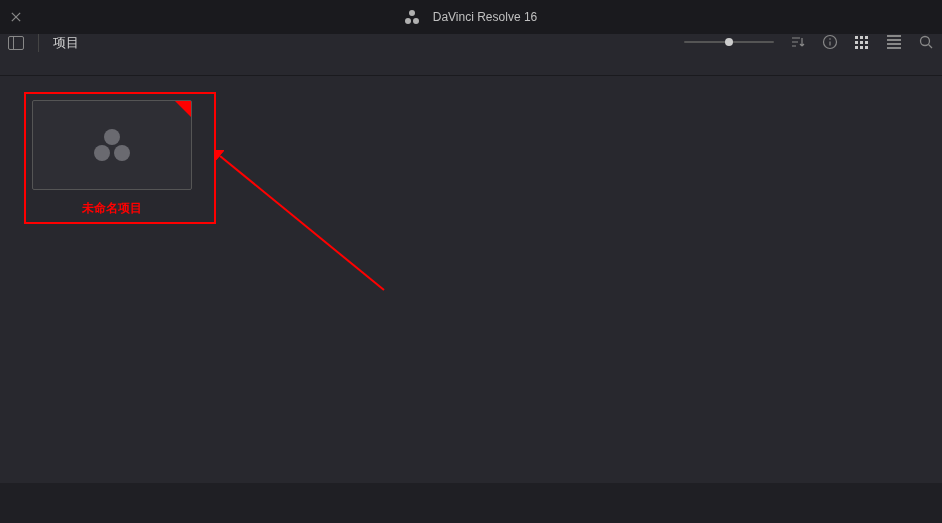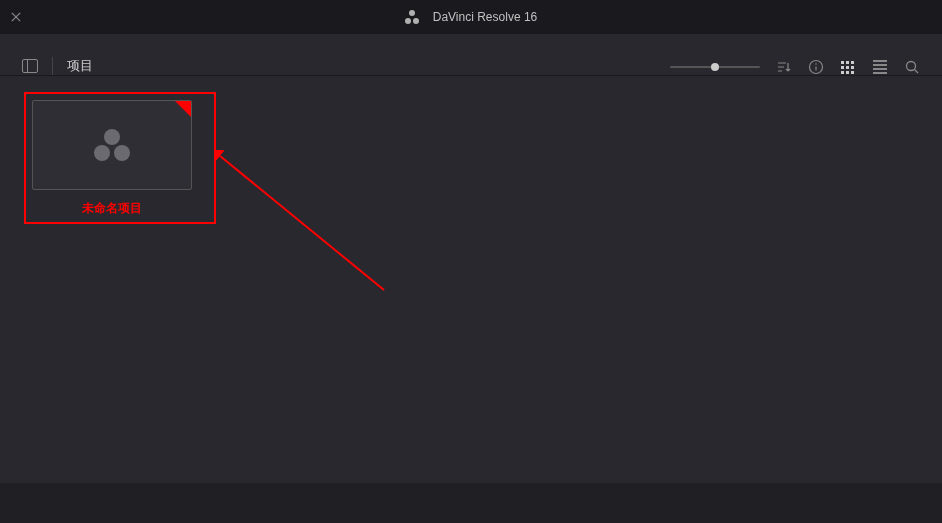--- a/index.html
+++ b/index.html
@@ -60,22 +60,22 @@
     .app-logo .c3 { bottom: 0; right: 0; }
     .title-text {
       font-size: 12px;
       color: #c0c0c0;
     }
     .toolbar {
       height: 42px;
       background: #28282e;
       border-bottom: 1px solid #1a1a1e;
       display: flex;
-      align-items: flex-end;
-      padding: 0 22px;
+      align-items: flex-start;
+      padding: 0 8px;
     }
     .toolbar-left {
       display: flex;
       align-items: center;
       gap: 8px;
     }
     .panel-icon {
       width: 16px;
       height: 14px;
       border: 1px solid #888;

